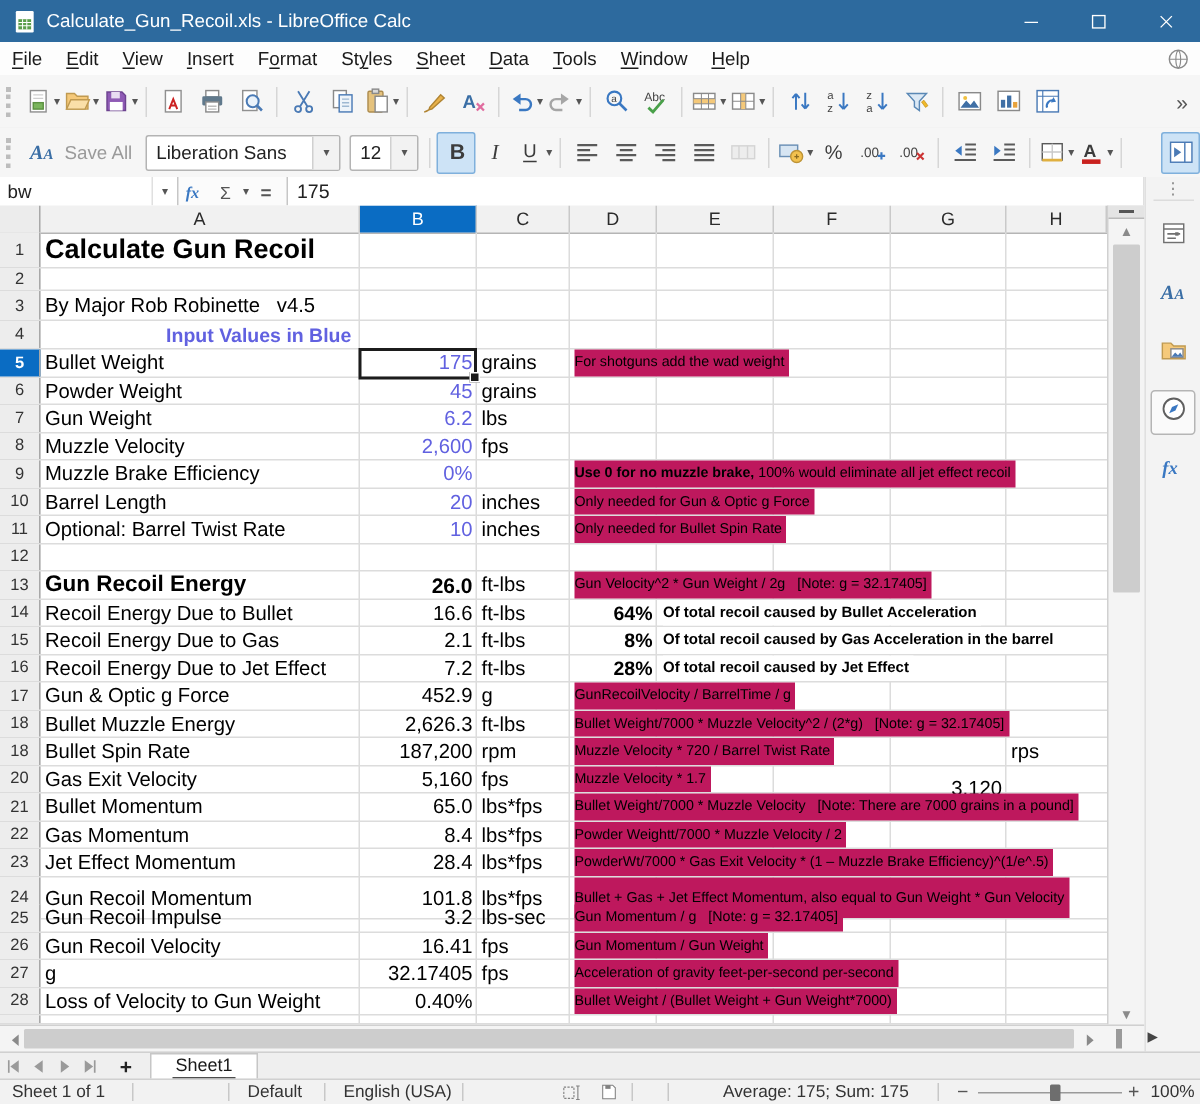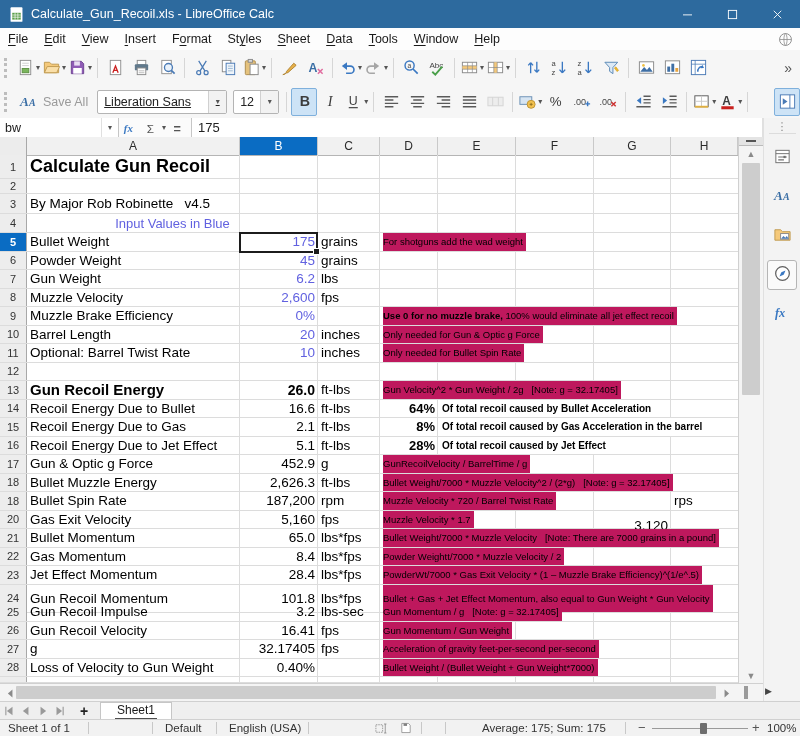--- a/index.html
+++ b/index.html
@@ -63,21 +63,21 @@
   .cel{position:absolute;top:0;bottom:0;display:flex;align-items:center;white-space:pre;z-index:2;}
   .lab{left:30px;font-size:13.5px;color:#000;}
   .lab.title{font-size:18px;font-weight:bold;}
   .lab.bold{font-size:15px;font-weight:bold;}
   .val{width:75px;left:240px;justify-content:flex-end;font-size:13.5px;color:#000;}
   .val.blue{color:#6161e0;}
   .val.vbold{font-weight:bold;font-size:14px;}
   .unit{left:321px;font-size:13.5px;color:#000;}
   .note{left:383px;font-size:9.5px;color:#000;background:#be185d;padding-right:3px;}
   .note b{font-weight:bold;}
-  .banner{left:27px;width:291px;justify-content:center;font-size:13px;font-weight:normal;color:#6161e0;}
+  .banner{left:27px;width:291px;justify-content:center;font-size:13px;font-weight:bold;color:#6161e0;}
   .pct{left:380px;width:55px;justify-content:flex-end;font-size:13px;font-weight:bold;}
   .pnote{left:442px;font-size:10px;font-weight:bold;background:#fff;padding-right:3px;}
   .gval{left:594px;width:74px;justify-content:flex-end;font-size:13.5px;background:#fff;margin-top:33px;}
   .gunit{left:674px;font-size:13.5px;}
   #selcell{position:absolute;z-index:4;border:2px solid #1c1c1c;box-sizing:border-box;}
   #selcell .handle{position:absolute;right:-4px;bottom:-4px;width:5px;height:5px;background:#1c1c1c;
                    border:1px solid #fff;}
   
   #vscroll{left:738px;top:137px;width:25px;height:546px;background:#f4f4f4;border-left:1px solid #d0d0d0;box-sizing:border-box;}
   #vscroll .split{height:8px;background:#e4e4e4;border-bottom:1px solid #bbb;display:flex;align-items:center;justify-content:center;}
@@ -391,21 +391,21 @@
     <span class="grip"></span>
     <span class="tbtn">
       <span>
         <svg viewBox="0 0 20 20" width="19" height="19">
           <text x="1" y="15" font-size="14" font-weight="bold" font-style="italic" fill="#3a6ea5" font-family="serif">A</text>
           <text x="10.5" y="15" font-size="10.5" font-weight="bold" font-style="italic" fill="#3a6ea5" font-family="serif">A</text>
         </svg>
       </span>
     </span>
     <span class="graylabel">Save All</span>
-    <span class="combo" style="width: 128px; text-decoration: underline;">
+    <span class="combo" style="width: 128px;">
       <span class="cval">Liberation Sans</span>
       <span class="cdd">▾</span>
     </span>
     <span class="combo" style="width: 44px;">
       <span class="cval">12</span>
       <span class="cdd">▾</span>
     </span>
     <span class="tsep"></span>
     <span class="tbtn active">
       <span>
@@ -678,21 +678,21 @@
       <div class="rh">15</div>
       <span class="cel lab">Recoil Energy Due to Gas</span>
       <span class="cel val">2.1</span>
       <span class="cel unit">ft-lbs</span>
       <span class="cel pct">8%</span>
       <span class="cel pnote">Of total recoil caused by Gas Acceleration in the barrel</span>
     </div>
     <div class="grow" style="top: 299.5px; height: 18.5px;">
       <div class="rh">16</div>
       <span class="cel lab">Recoil Energy Due to Jet Effect</span>
-      <span class="cel val">5.1</span>
+      <span class="cel val">7.2</span>
       <span class="cel unit">ft-lbs</span>
       <span class="cel pct">28%</span>
       <span class="cel pnote">Of total recoil caused by Jet Effect</span>
     </div>
     <div class="grow" style="top: 318px; height: 18.5px;">
       <div class="rh">17</div>
       <span class="cel lab">Gun &amp; Optic g Force</span>
       <span class="cel val">452.9</span>
       <span class="cel unit">g</span>
       <span class="cel note"><span style="white-space: pre;">GunRecoilVelocity / BarrelTime / g</span></span>

